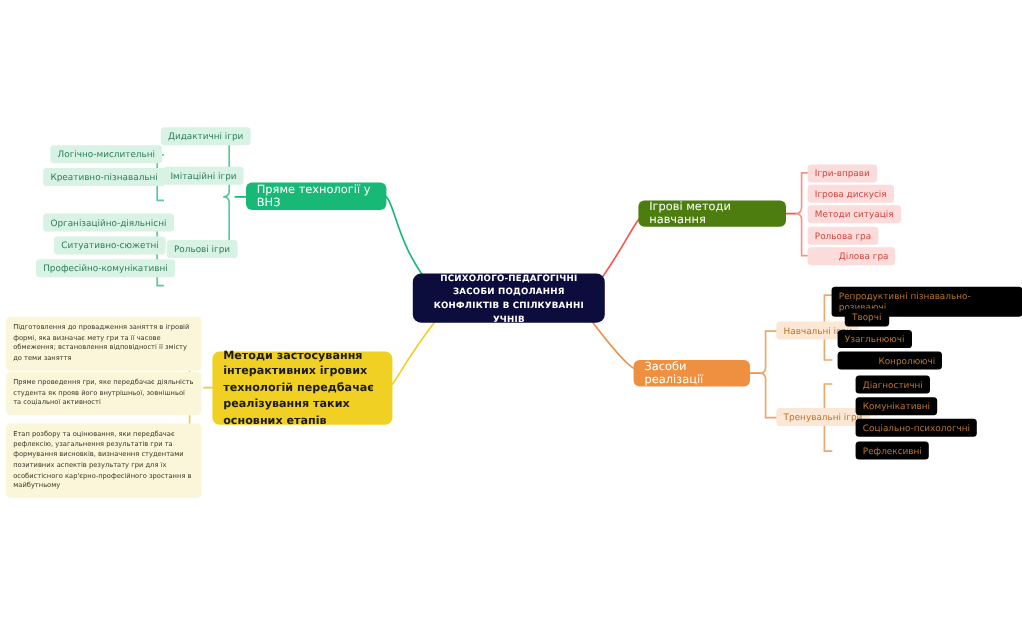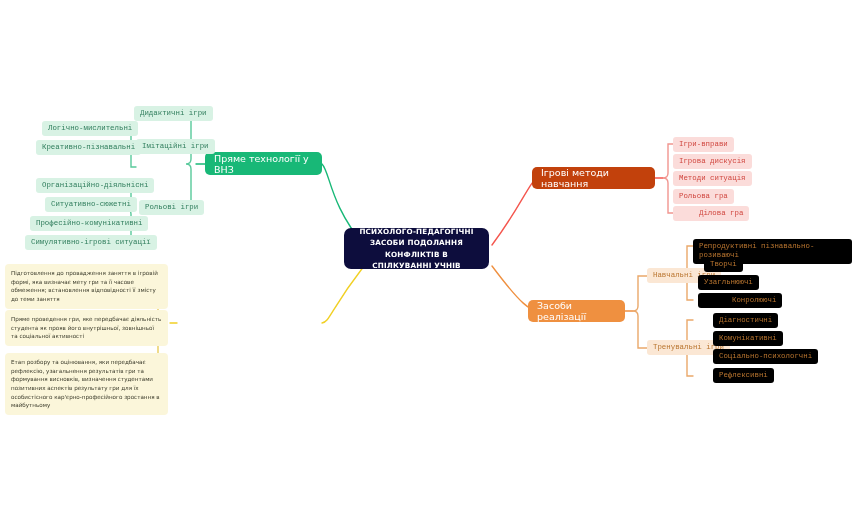--- a/index.html
+++ b/index.html
@@ -46,41 +46,40 @@
   
   .l1 {
     border-radius: 5px;
     color: #ffffff;
     font-size: 9.5px;
     padding: 5px 9px;
     justify-content: center;
     font-weight: 500;
   }
   .l1.green  { background: #18b877; }
-  .l1.red    { background: #c2410c; }
+  .l1.red    { background: #4d7c0f; }
   .l1.orange { background: #ef9040; }
   .l1.yellow {
     background: #f1d024;
     color: #1b1b1b;
     border-radius: 6px;
     font-size: 9.3px;
     line-height: 1.45;
     padding: 7px 9px;
     align-items: center;
     justify-content: flex-start;
     font-weight: 600;
   }
 
   
   .pill {
     border-radius: 3px;
     font-size: 7.4px;
     padding: 3px 6px;
     line-height: 1.25;
-    font-family: Liberation Mono, monospace;
   }
   .pill.green   { background: #d8f2e4; color: #2f7d5c; }
   .pill.green2  { background: #d8f2e4; color: #2f7d5c; }
   .pill.red     { background: #fbdcda; color: #d0463f; }
   .pill.orange  { background: #fbe7d4; color: #b9752f; }
   .pill.orange2 { background: #000000; color: #b9752f; }
 
   
   .memo {
     background: #fbf6da;
@@ -130,37 +129,36 @@
       <path d="M693,320 L687,320 L687,343 Q687,348 682,348 Q687,348 687,353 L687,376 L693,376" stroke="#eaa86a"></path>
       <path d="M687,348 L681,348" stroke="#eaa86a"></path>
 
       <path d="M177,323 L170,323" stroke="#f1d024"></path>
       <path d="M163,289 L158,289 L158,318 Q158,323 153,323 Q158,323 158,328 L158,384 L163,384" stroke="#e8cc5a"></path>
       <path d="M158,323 L152,323" stroke="#e8cc5a"></path>
 
     </g>
   </svg>
 
-  <div class="node central" style="left:344px; top:228px; width:145px; height:41px;">ПСИХОЛОГО-ПЕДАГОГІЧНІ ЗАСОБИ ПОДОЛАННЯ КОНФЛІКТІВ В СПІЛКУВАННІ УЧНІВ</div>
+  <div class="node central" style="left:344px; top:228px; width:160px; height:41px;">ПСИХОЛОГО-ПЕДАГОГІЧНІ ЗАСОБИ ПОДОЛАННЯ КОНФЛІКТІВ В СПІЛКУВАННІ УЧНІВ</div>
 
   <div class="node l1 green" style="left:205px; top:152px; width:117px; height:23px;">Пряме технології у ВНЗ</div>
 
   <div class="node pill green" style="left:134px; top:106px;">Дидактичні ігри</div>
 
   <div class="node pill green" style="left:136px; top:139px;">Імітаційні ігри</div>
 
   <div class="node pill green" style="left:139px; top:200px;">Рольові ігри</div>
 
   <div class="node pill green2" style="left:42px; top:121px;">Логічно-мислительні</div>
   <div class="node pill green2" style="left:36px; top:140px;">Креативно-пізнавальні</div>
 
   <div class="node pill green2" style="left:36px; top:178px;">Організаційно-діяльнісні</div>
   <div class="node pill green2" style="left:45px; top:197px;">Ситуативно-сюжетні</div>
   <div class="node pill green2" style="left:30px; top:216px;">Професійно-комунікативні</div>
-  <div class="node pill green2" style="left:25px; top:235px;">Симулятивно-ігрові ситуації</div>
 
   <div class="node l1 red" style="left:532px; top:167px; width:123px; height:22px;">Ігрові методи навчання</div>
 
   <div class="node pill red" style="left:673px; top:137px;">Ігри-вправи</div>
   <div class="node pill red" style="left:673px; top:154px;">Ігрова дискусія</div>
   <div class="node pill red" style="left:673px; top:171px;">Методи ситуація</div>
   <div class="node pill red" style="left:673px; top:189px;">Рольова гра</div>
   <div class="node pill red" style="left:673px; top:206px;padding-left:26px;">Ділова гра</div>
 
   <div class="node l1 orange" style="left:528px; top:300px; width:97px; height:22px;">Засоби реалізації</div>
@@ -171,20 +169,21 @@
   <div class="node pill orange2" style="left:693px; top:239px;">Репродуктивні пізнавально-розиваючі</div>
   <div class="node pill orange2" style="left:704px; top:257px;">Творчі</div>
   <div class="node pill orange2" style="left:698px; top:275px;">Узагльнюючі</div>
   <div class="node pill orange2" style="left:698px; top:293px;padding-left:34px;">Конролюючі</div>
 
   <div class="node pill orange2" style="left:713px; top:313px;">Діагностичні</div>
   <div class="node pill orange2" style="left:713px; top:331px;">Комунікативні</div>
   <div class="node pill orange2" style="left:713px; top:349px;">Соціально-психологчні</div>
   <div class="node pill orange2" style="left:713px; top:368px;">Рефлексивні</div>
 
+  <div class="node l1 yellow" style="left:177px; top:293px; width:150px; height:61px;">Методи застосування інтерактивних ігрових технологій передбачає реалізування таких основних етапів</div>
 
   <div class="memo" style="position:absolute; left:5px; top:264px; width:151px;">Підготовлення до провадження заняття в ігровій формі, яка визначає мету гри та її часове обмеження; встановлення відповідності її змісту до теми заняття</div>
 
   <div class="memo" style="position:absolute; left:5px; top:310px; width:151px;">Пряме проведення гри, яке передбачає діяльність студента як прояв його внутрішньої, зовнішньої та соціальної активності</div>
 
   <div class="memo" style="position:absolute; left:5px; top:353px; width:151px;">Етап розбору та оцінювання, яки передбачає рефлексію, узагальнення результатів гри та формування висновків, визначення студентами позитивних аспектів результату гри для їх особистісного кар'єрно-професійного зростання в майбутньому</div>
 
 </div>
 
 </body></html>

